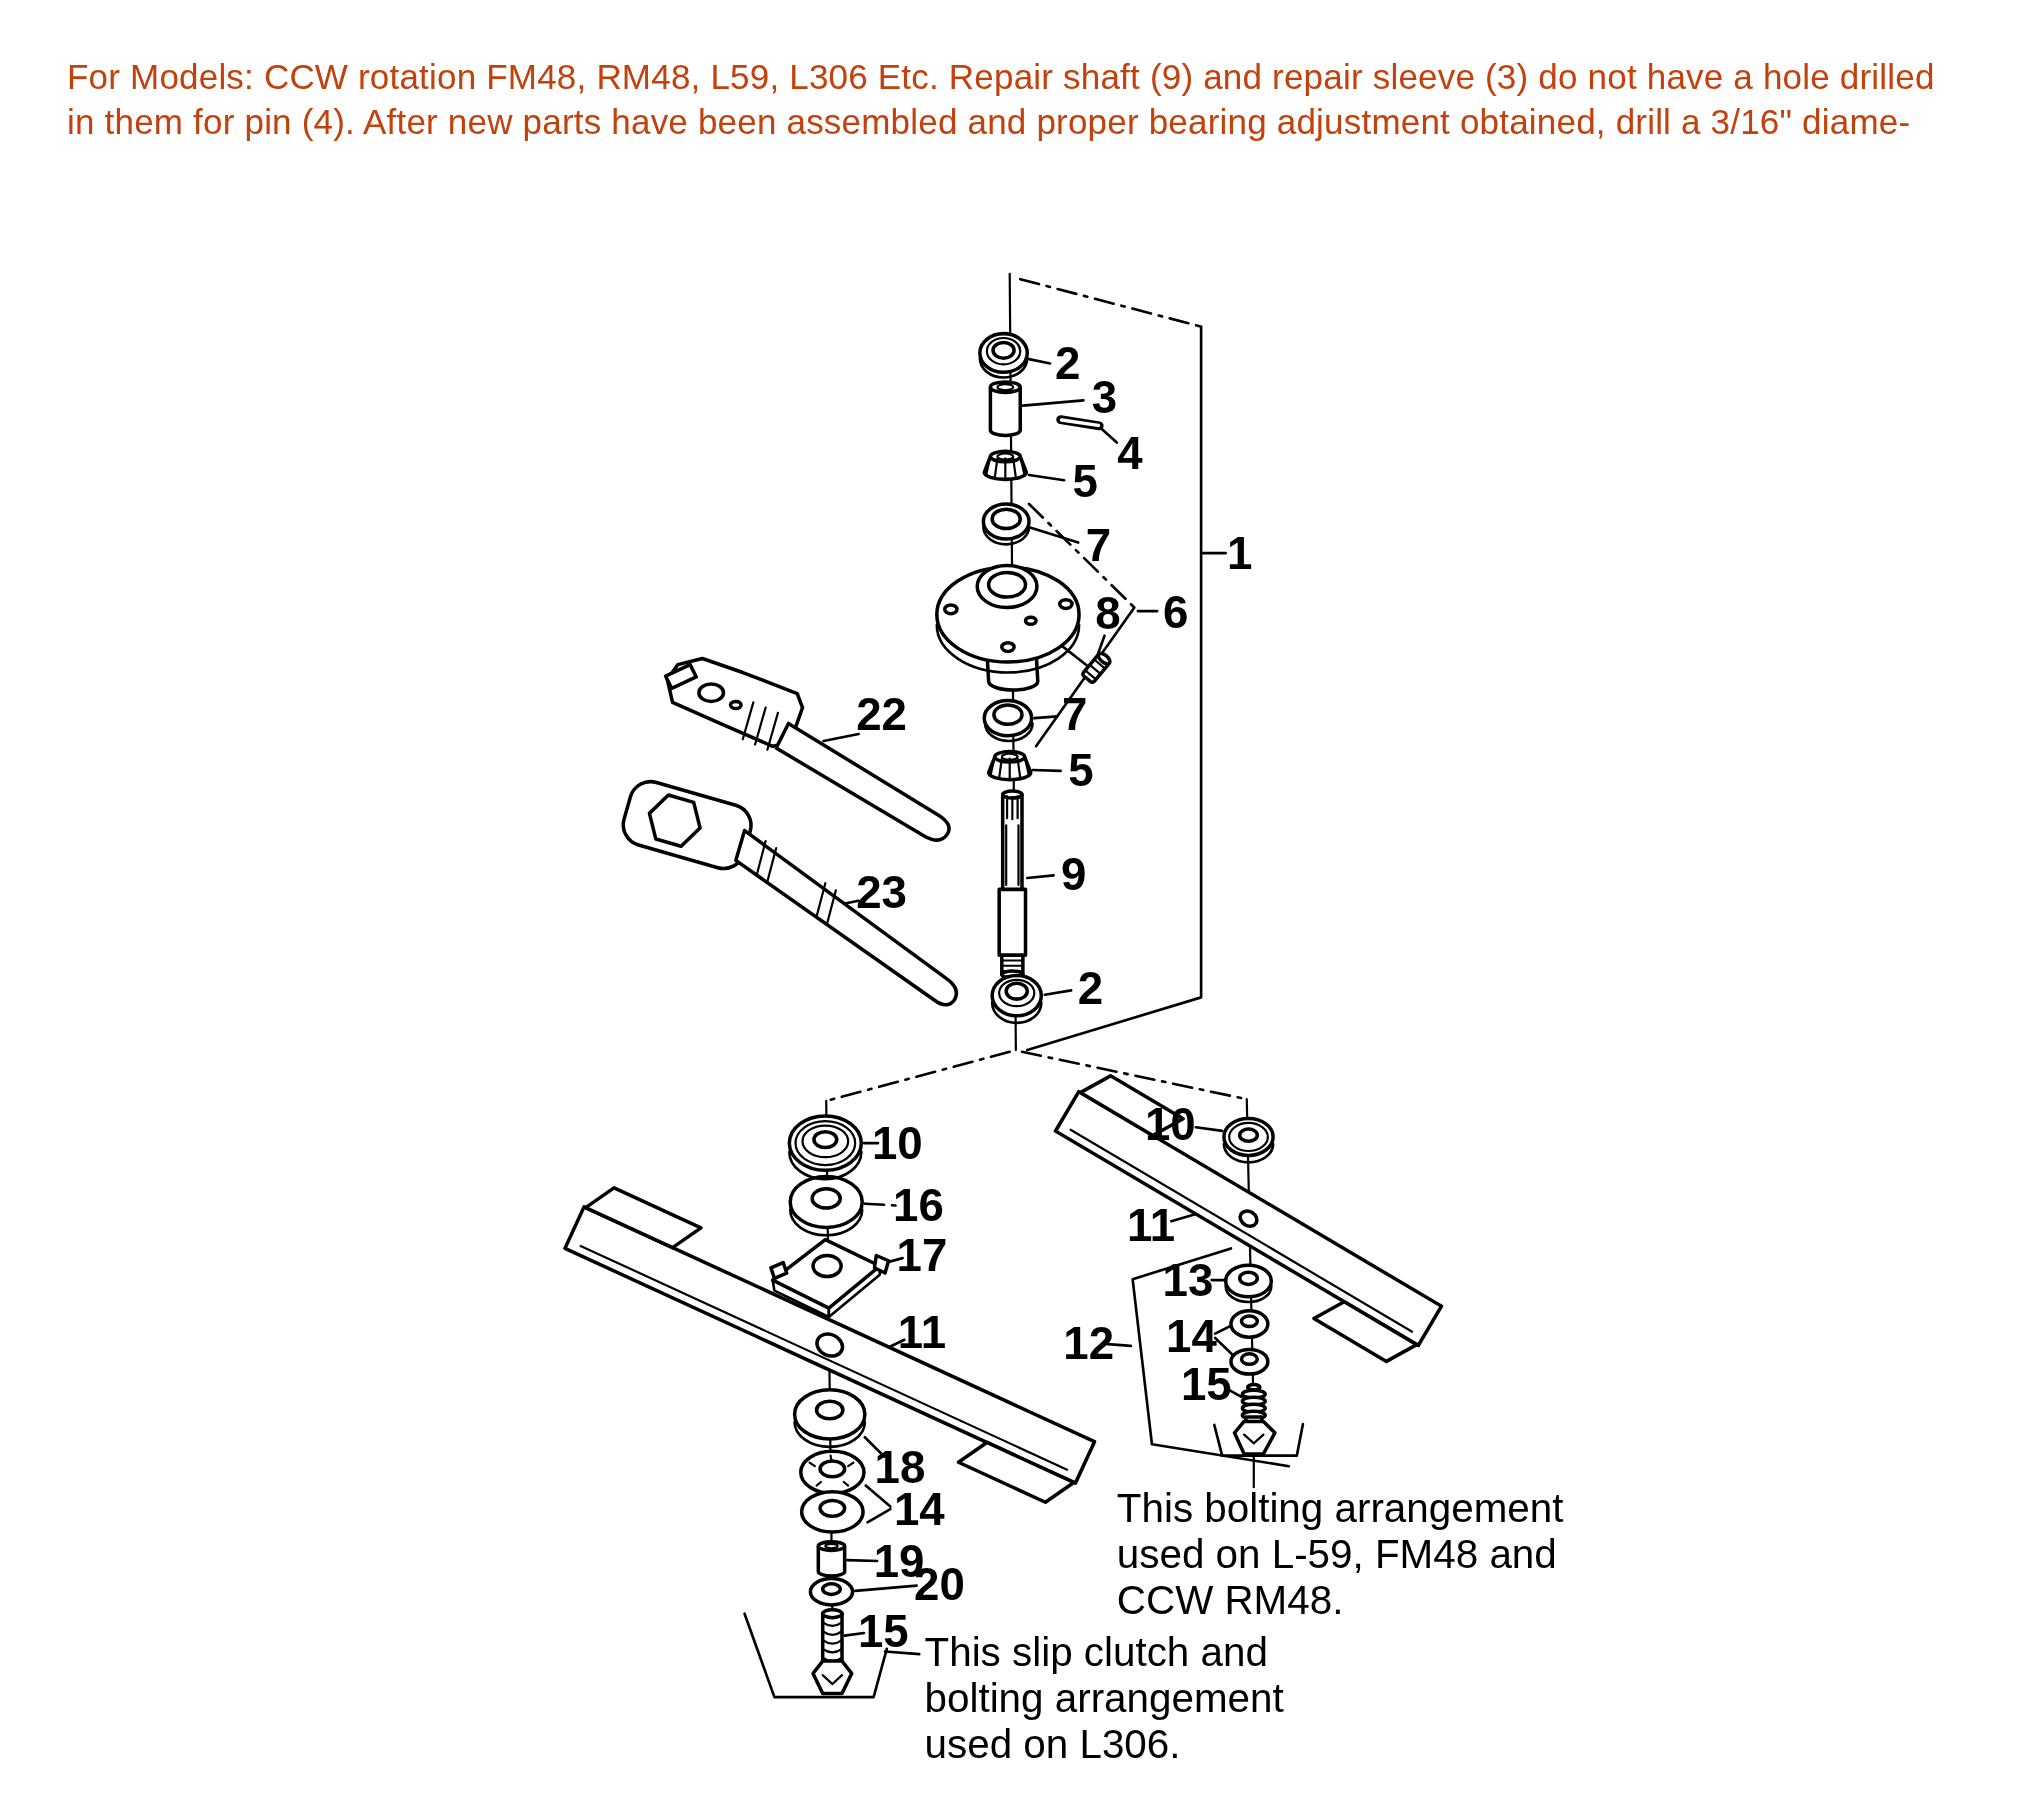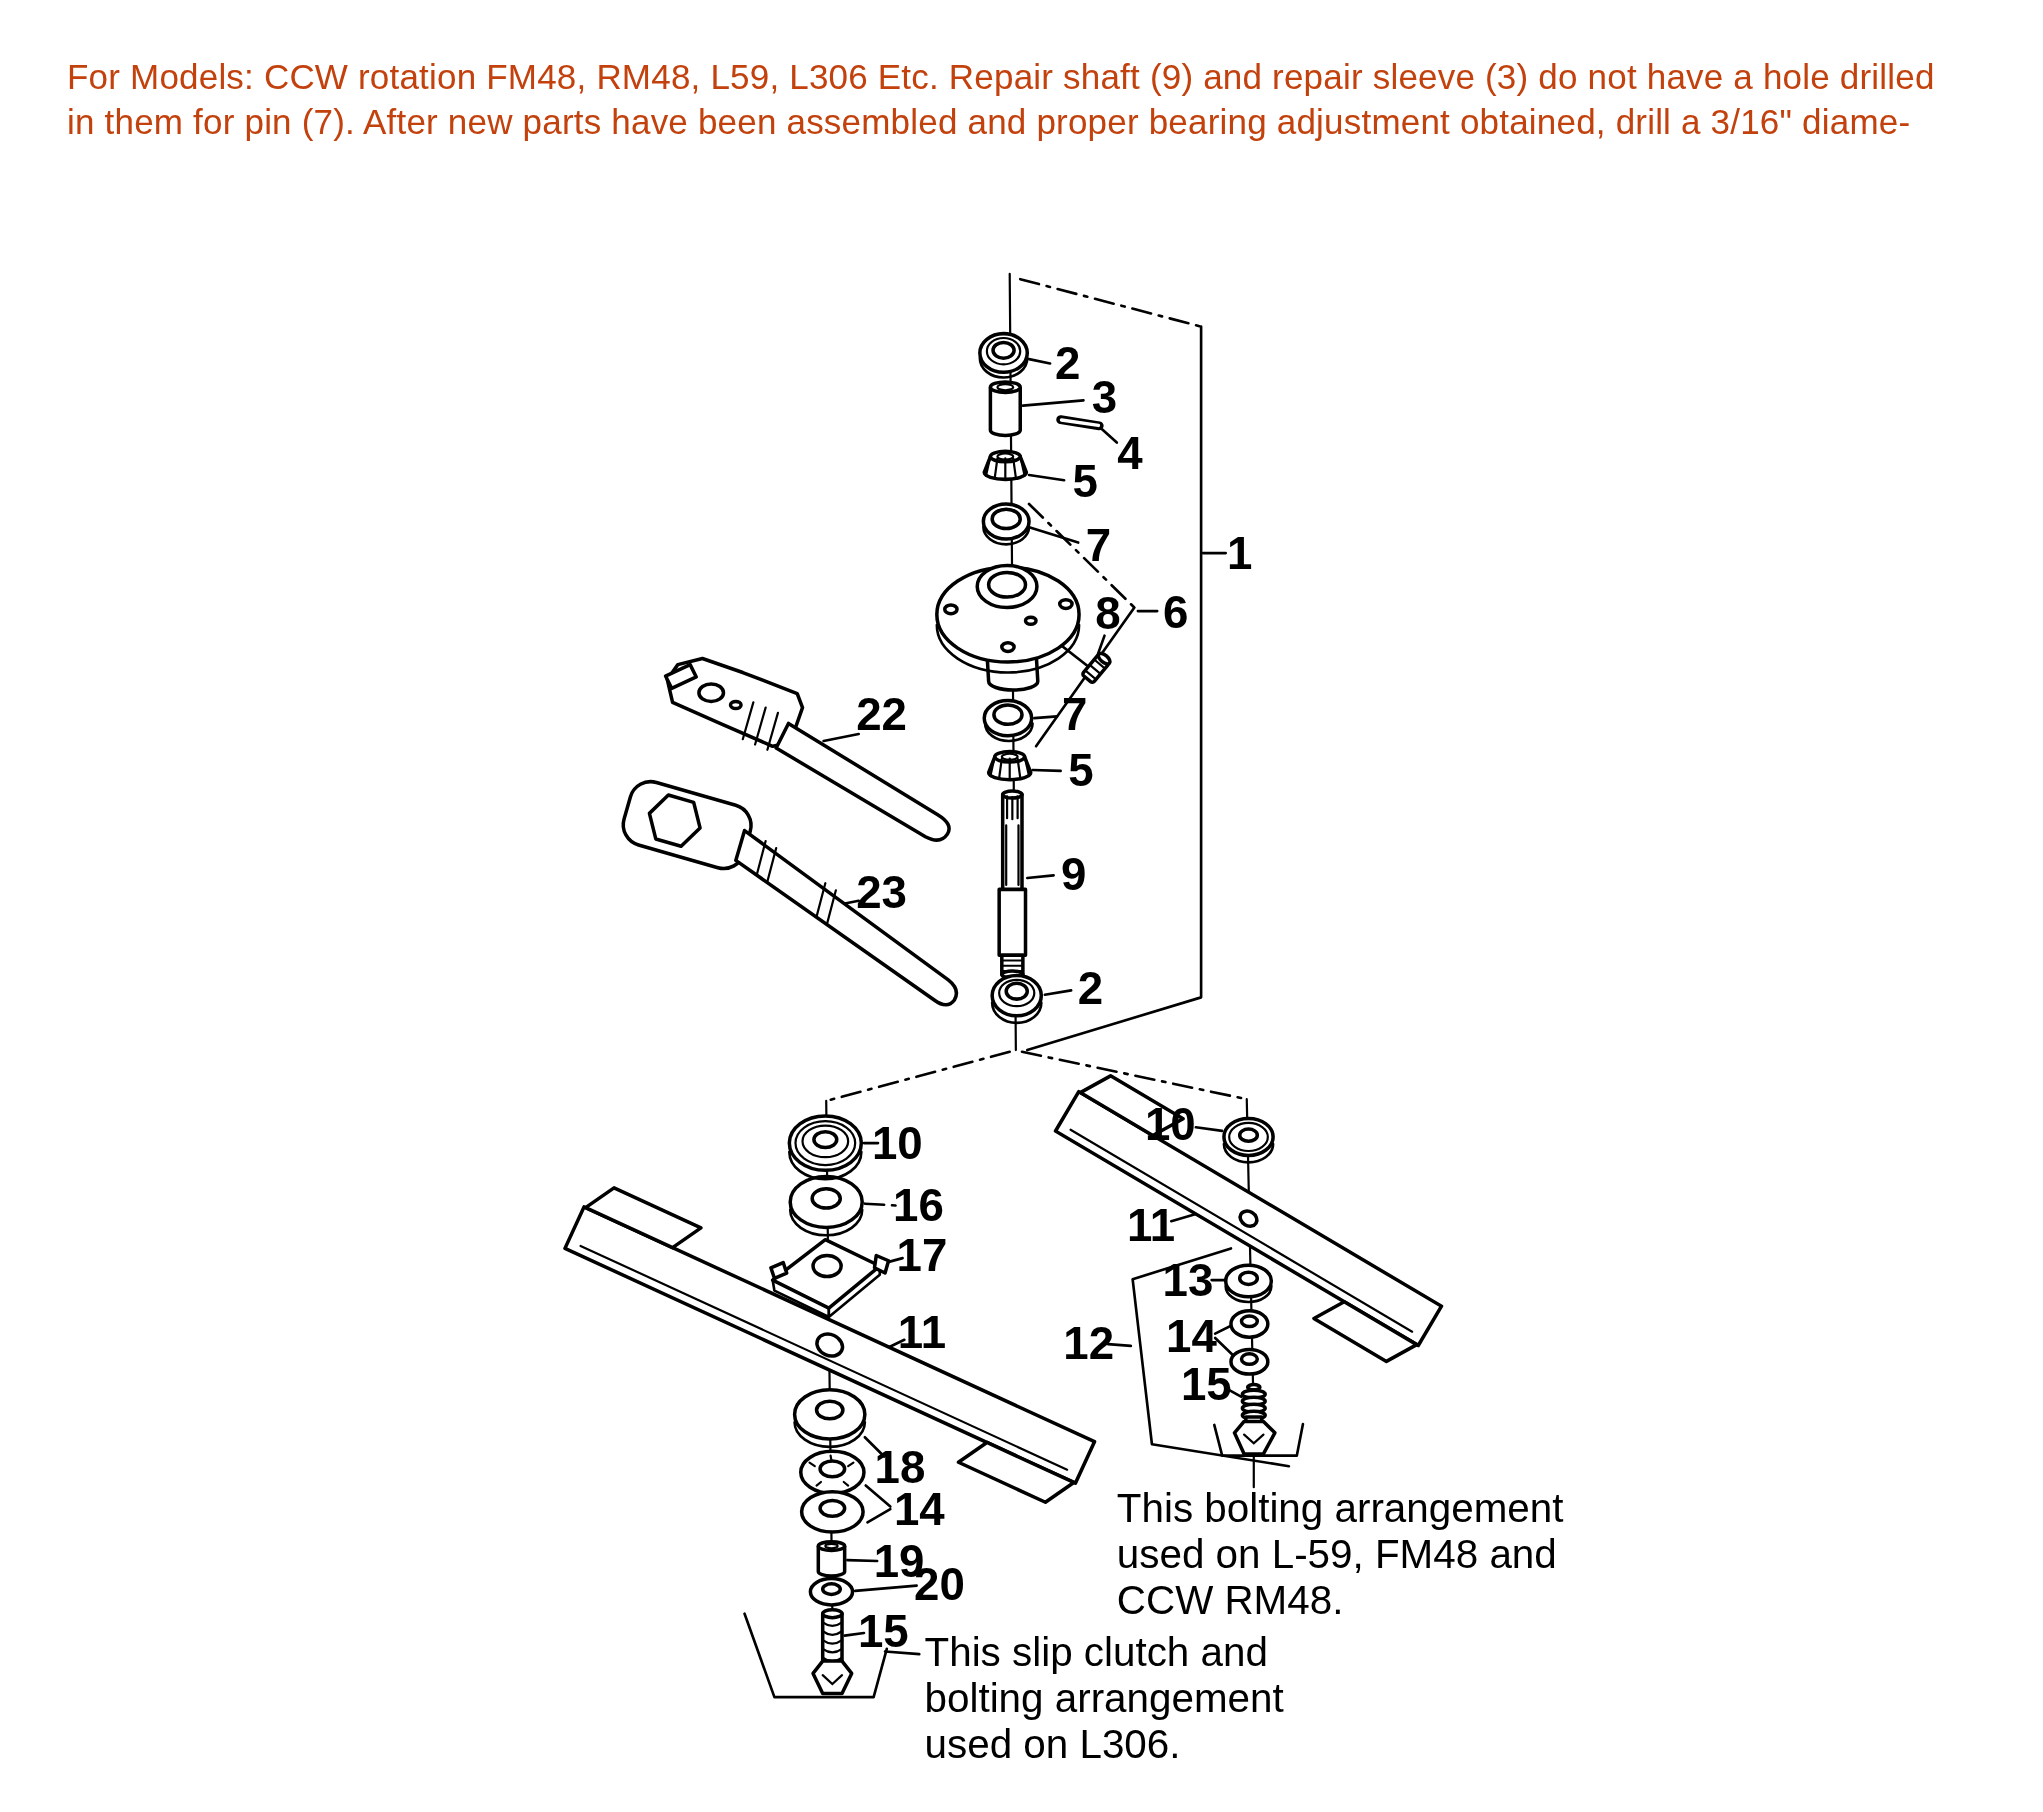--- a/index.html
+++ b/index.html
@@ -17,21 +17,21 @@
   .lbl{font-family:"Liberation Sans",sans-serif;font-size:52px;font-weight:600;fill:#000;text-anchor:middle;}
   .note{font-family:"Liberation Sans",sans-serif;font-size:46px;font-weight:500;fill:#000;}
 </style>
 </head>
 <body>
 
 <div class="page">
 
   <div class="header">
     <span class="hl">For Models: CCW rotation FM48, RM48, L59, L306 Etc. Repair shaft (9) and repair sleeve (3) do not have a hole drilled</span>
-    <span class="hl">in them for pin (7). After new parts have been assembled and proper bearing adjustment obtained, drill a 3/16" diame-</span>
+    <span class="hl">in them for pin (4). After new parts have been assembled and proper bearing adjustment obtained, drill a 3/16" diame-</span>
   </div>
 
   <svg class="diagram" viewBox="0 0 2328 2065">
 
     <g>
       <line class="t" x1="1150" y1="312" x2="1157" y2="1196"></line>
       <line class="l dd" x1="1150" y1="1198" x2="941" y2="1254"></line>
       <line class="l dd" x1="1164" y1="1198" x2="1420" y2="1252"></line>
       <line class="t" x1="941" y1="1254" x2="948" y2="1836"></line>
       <line class="t" x1="1420" y1="1252" x2="1428" y2="1616"></line>

